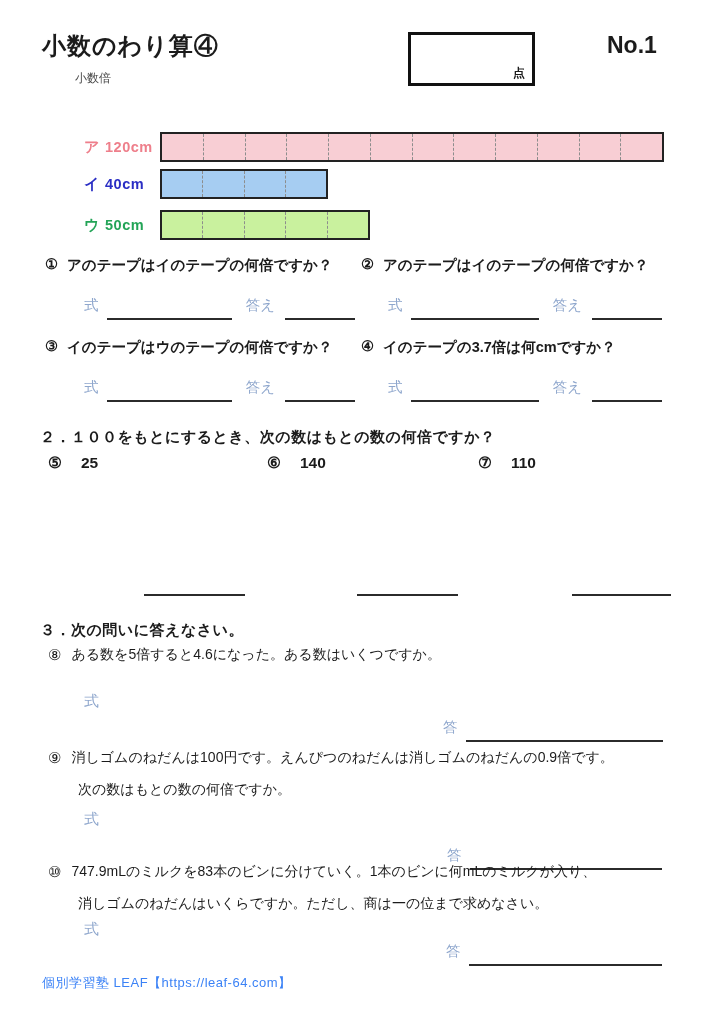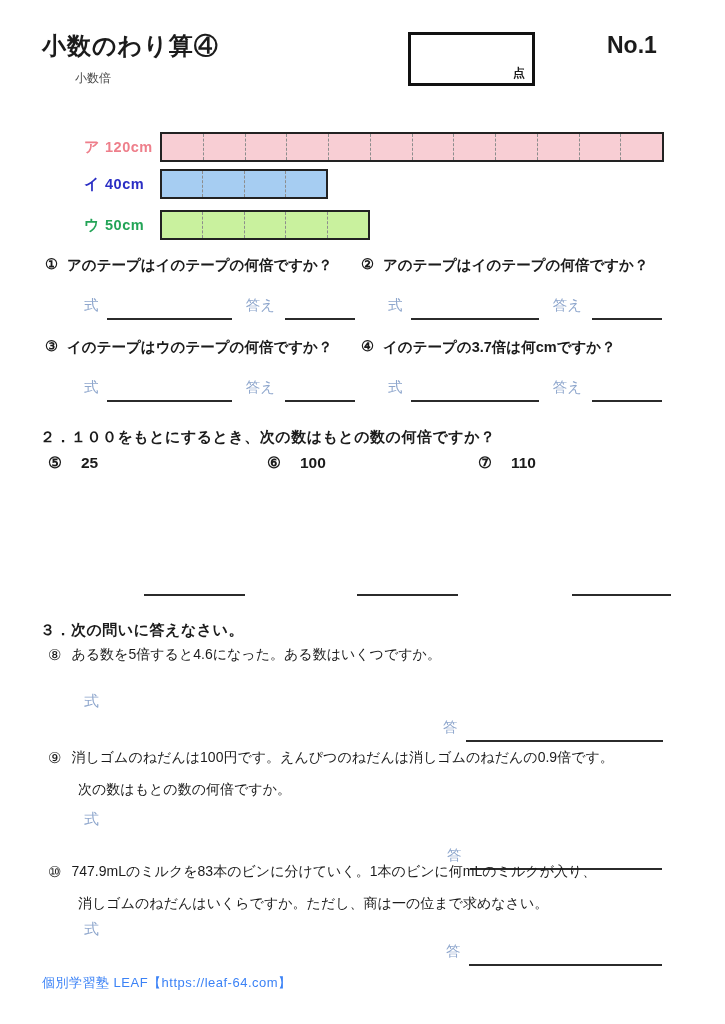--- a/index.html
+++ b/index.html
@@ -147,21 +147,21 @@
     <div class="uline w70"></div>
   </div>
 
   <div class="abs heading s2-heading">２．１００をもとにするとき、次の数はもとの数の何倍ですか？</div>
   <div class="s2-item" style="left:48px">
     <span>⑤</span>
     <span>25</span>
   </div>
   <div class="s2-item" style="left:267px">
     <span>⑥</span>
-    <span>100</span>
+    <span>140</span>
   </div>
   <div class="s2-item" style="left:478px">
     <span>⑦</span>
     <span>110</span>
   </div>
   <div class="blank-line" style="left:144px; top:594px; width:101px"></div>
   <div class="blank-line" style="left:357px; top:594px; width:101px"></div>
   <div class="blank-line" style="left:572px; top:594px; width:99px"></div>
 
   <div class="abs heading s3-heading">３．次の問いに答えなさい。</div>

